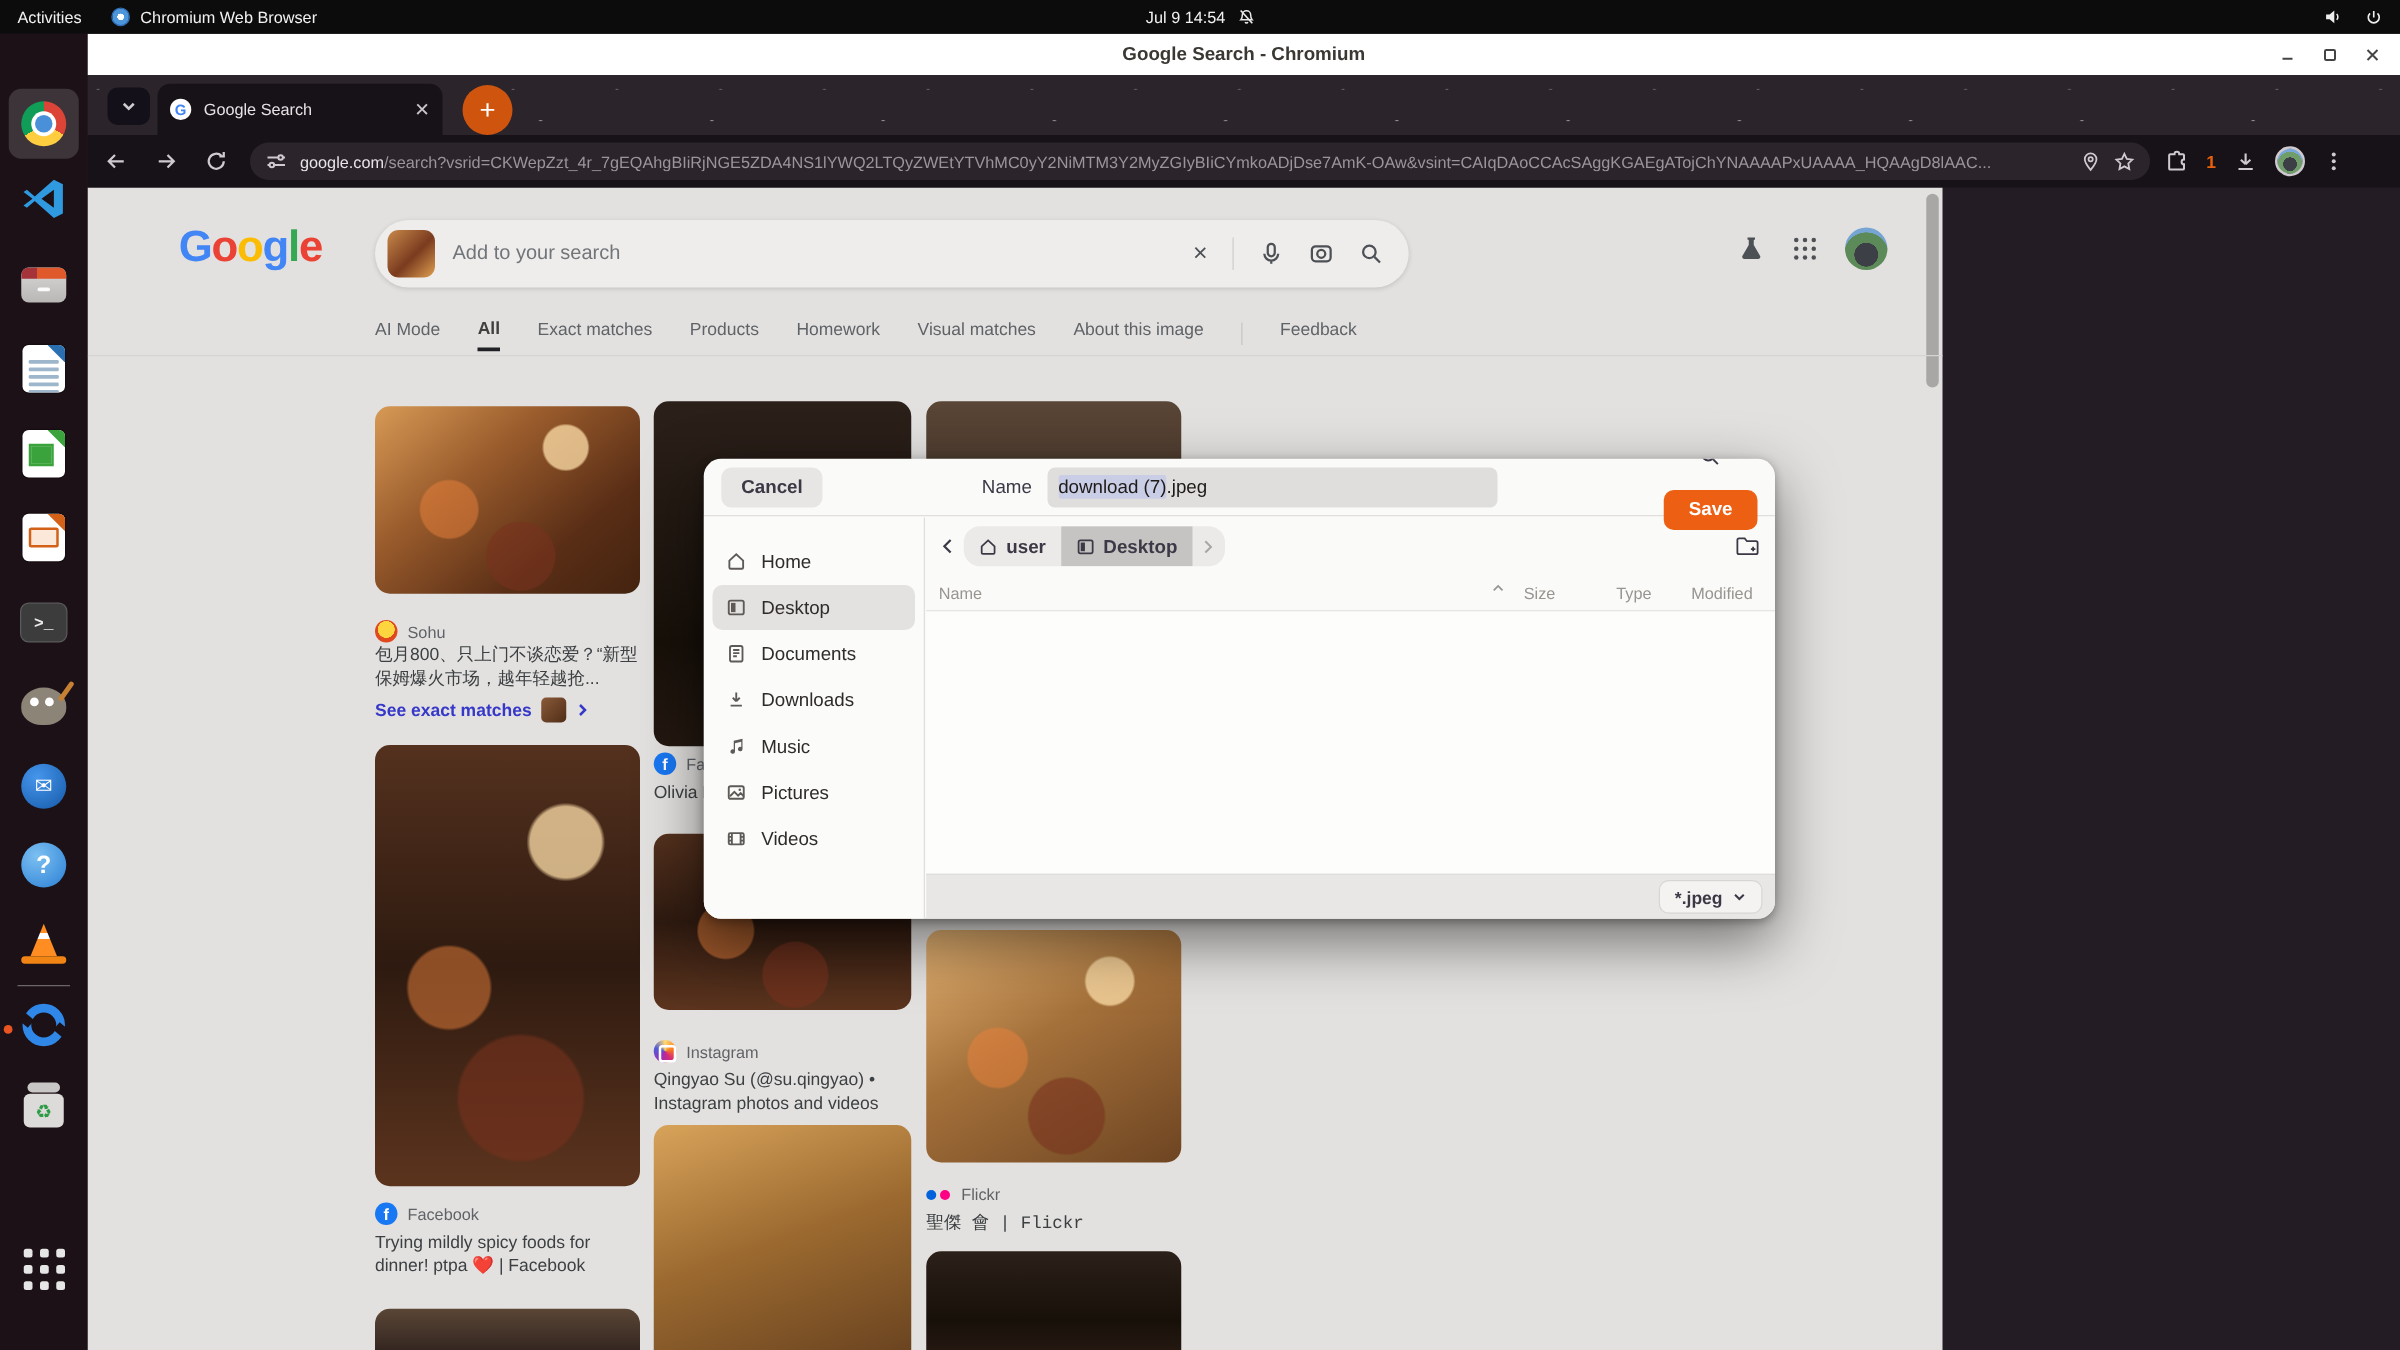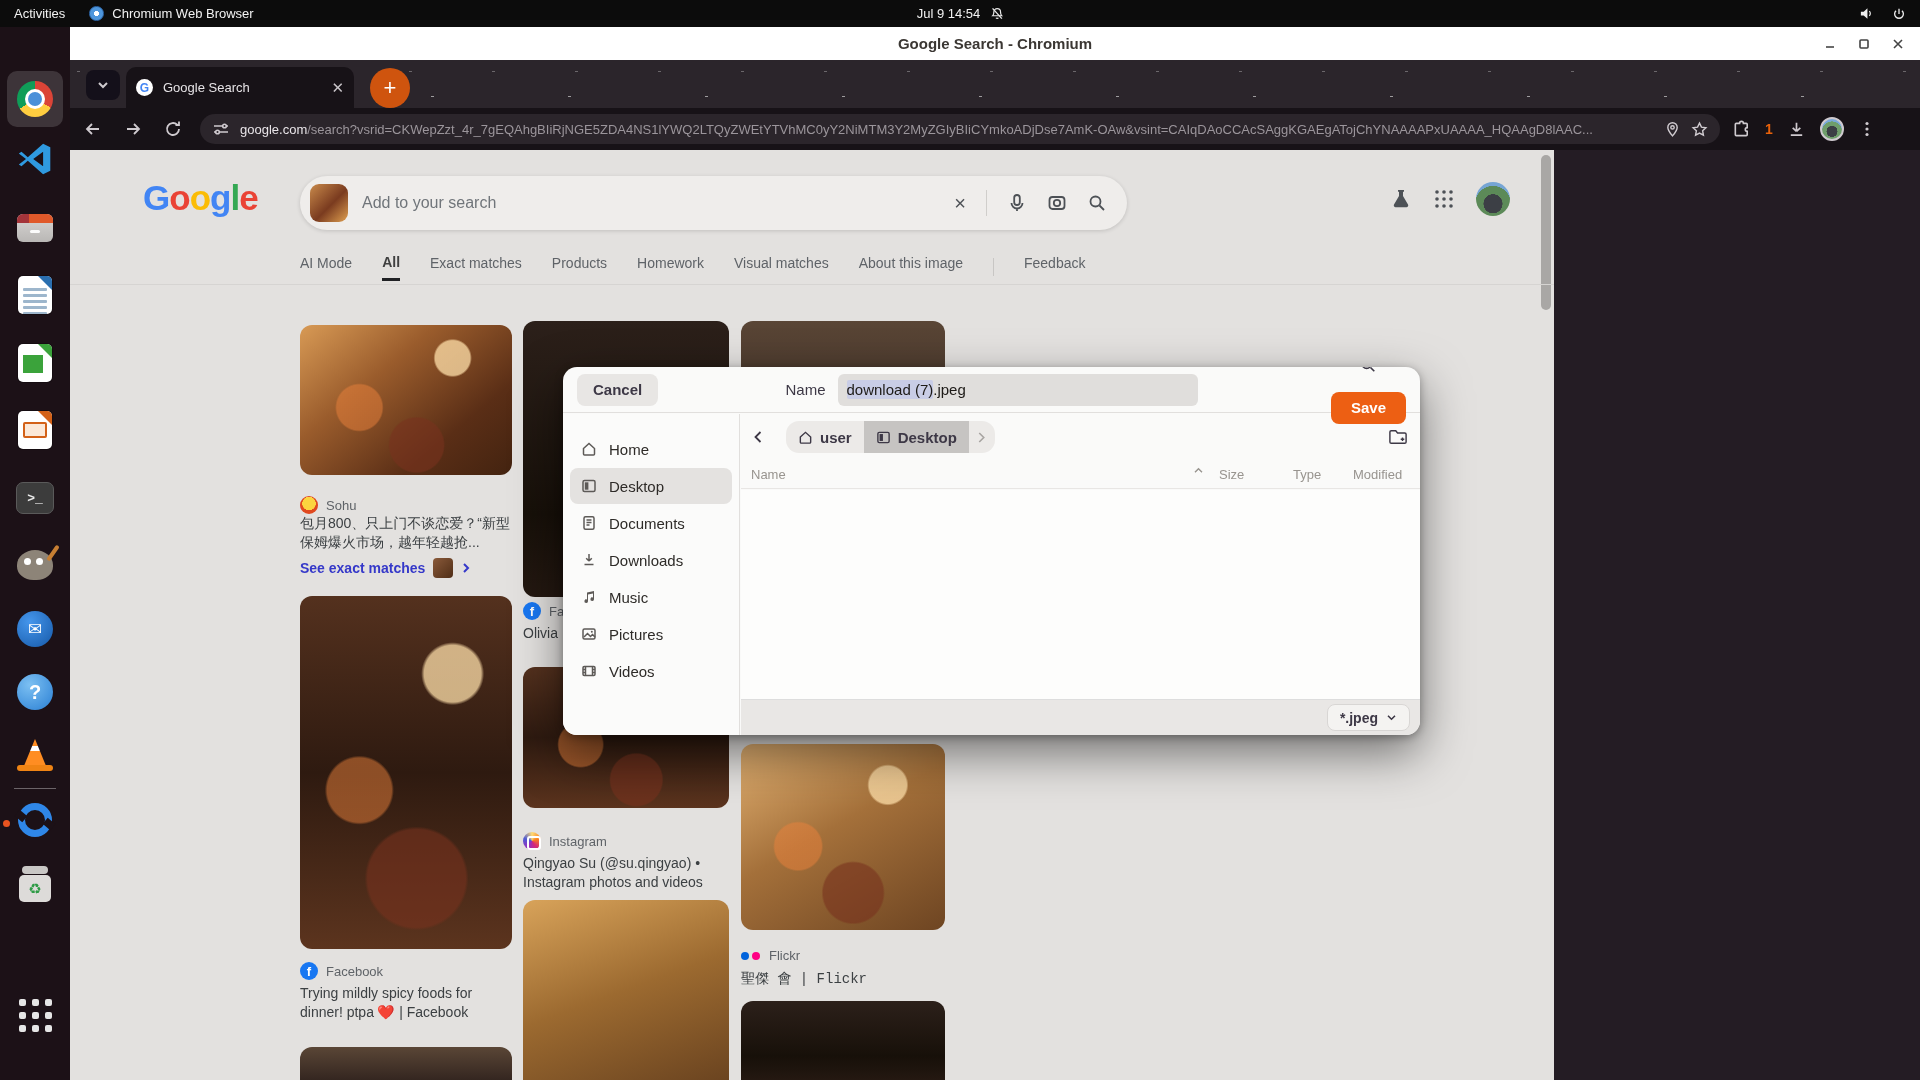--- a/index.html
+++ b/index.html
@@ -141,21 +141,21 @@
   .name-field { width:360px; height:32px; background:#e0dedc; border-radius:6px; display:flex; align-items:center; padding:0 9px; font-size:15px; color:#1d1a17; }
   .sel { background:#c9cde6; border-radius:2px; padding:1px 0; }
   .hdr-rt { margin-left:auto; display:flex; align-items:center; gap:18px;flex-direction:column; }
   .btn-save { background:#ED5F13; color:#fff; padding:0 20px; }
   .dlg-side { position:absolute; left:0; top:47px; width:177px; height:321px; background:#fbfbfa; border-right:1px solid #e1dfdd; padding-top:16px; }
   .side-item { height:36px; margin:1px 7px; border-radius:8px; display:flex; align-items:center; gap:12px; padding:0 11px; color:#2e2b28; font-size:15px; }
   .side-item svg { color:#5d5a57; }
   .side-item.selected { background:#e4e2e0; }
   .dlg-main { position:absolute; left:178px; top:47px; width:679px; height:321px; }
   .pathbar { position:absolute; left:0; top:0; width:100%; height:46px; display:flex; align-items:center; padding:0 12px; }
-  .crumb-pill { display:flex; align-items:center; background:#eceae8; border-radius:13px; height:32px; margin-left:23px; overflow:hidden; }
+  .crumb-pill { display:flex; align-items:center; background:#eceae8; border-radius:13px; height:32px; margin-left:8px; overflow:hidden; }
   .crumb { display:flex; align-items:center; gap:7px; padding:0 12px; height:32px; font-weight:bold; font-size:15px; }
   .crumb.active { background:#c6c4c2; }
   .crumb-next { width:26px; display:flex; align-items:center; justify-content:center; color:#a8a5a2; height:32px; }
   .newfolder { margin-left:auto; }
   .colhdr { position:absolute; left:0; top:46px; width:100%; height:29px; border-bottom:1px solid #e8e6e4; color:#98948f; font-size:13px; }
   .colhdr span { position:absolute; top:7px; }
   .filelist { position:absolute; left:0; top:76px; width:100%; height:209px; background:#fdfdfc; }
   .dlg-footer { position:absolute; left:0; top:285px; width:100%; height:36px; background:#e9e7e5; border-top:1px solid #ddd;
      display:flex; align-items:center; justify-content:flex-end; padding:0 10px; }
   .btn-filter { background:#f4f3f1; border:1px solid #d8d6d4; height:27px; border-radius:8px; padding:0 12px; gap:8px; font-size:14px; }

